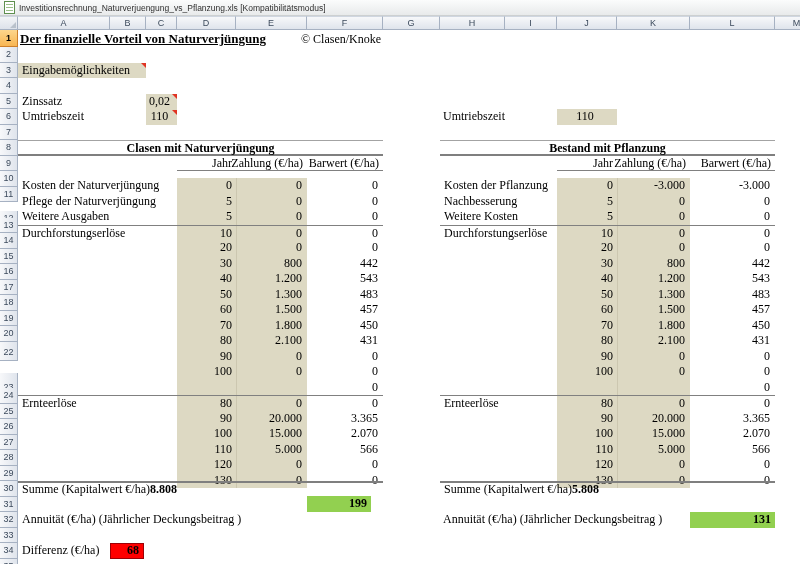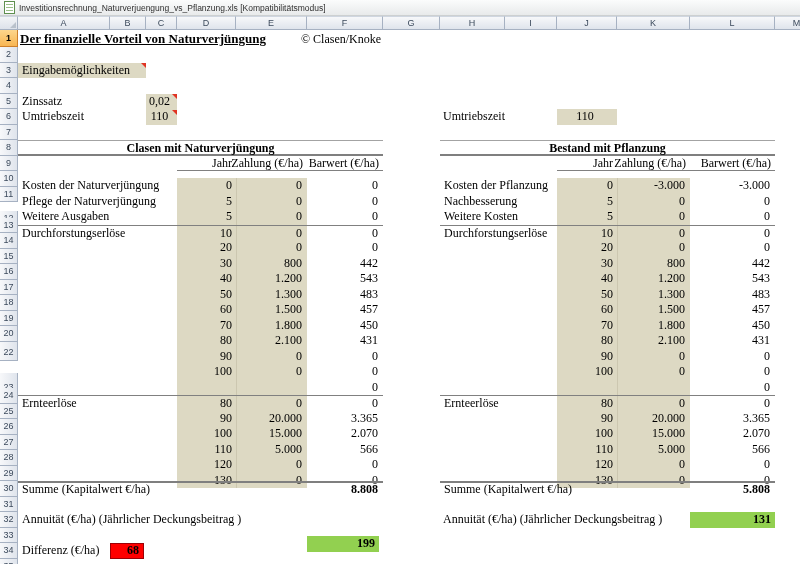--- a/index.html
+++ b/index.html
@@ -63,27 +63,27 @@
   #rows-0{left:0;grid-template-columns:159px 59px 71px 76px;}
   #rows-1{left:422px;grid-template-columns:117px 60px 73px 85px;}
   .td{line-height:15.5px;box-sizing:border-box;white-space:nowrap;}
   .td.lbl{padding-left:4px;}
   .td.num{text-align:right;padding-right:5px;}
   .td.jahr{padding-right:4px;}
   .td.fill{background:var(--beige);}
   .td.zfill{background:var(--beige);box-shadow:inset 1px 0 0 #ccc7b0;}
   .td.rule{border-top:1px solid var(--rule);}
   .sumrow{position:absolute;top:451px;height:15.5px;box-sizing:border-box;border-top:2px solid #7f7f7f;
-    display:flex;justify-content:space-between;line-height:13.5px;white-space:nowrap;}
+    display:flex;justify-content:flex-start;line-height:13.5px;white-space:nowrap;}
   #sum0{left:0;width:365px;} #sum1{left:422px;width:335px;}
   .slbl{padding-left:4px;} .sval{font-weight:bold;padding-right:5px;}
   #ann0lbl{left:4px;top:482px;} #ann1lbl{left:425px;top:482px;}
   .greencell{position:absolute;background:var(--green);text-align:right;padding-right:4px;font-weight:bold;
     height:15.5px;line-height:15.5px;box-sizing:border-box;}
-  #ann0val{left:289px;top:506px;width:72px;} #ann1val{left:672px;top:482px;width:85px;}
+  #ann0val{left:289px;top:466px;width:64px;} #ann1val{left:672px;top:482px;width:85px;}
   #difflbl{left:4px;top:513px;}
   #diffval{position:absolute;left:92px;top:513px;width:34px;background:var(--red);
     border:1px solid #9c0006;font-weight:bold;text-align:right;padding-right:4px;
     height:15.5px;line-height:13px;box-sizing:border-box;}
 </style>
 </head>
 <body>
 
 <div class="screen">
 

